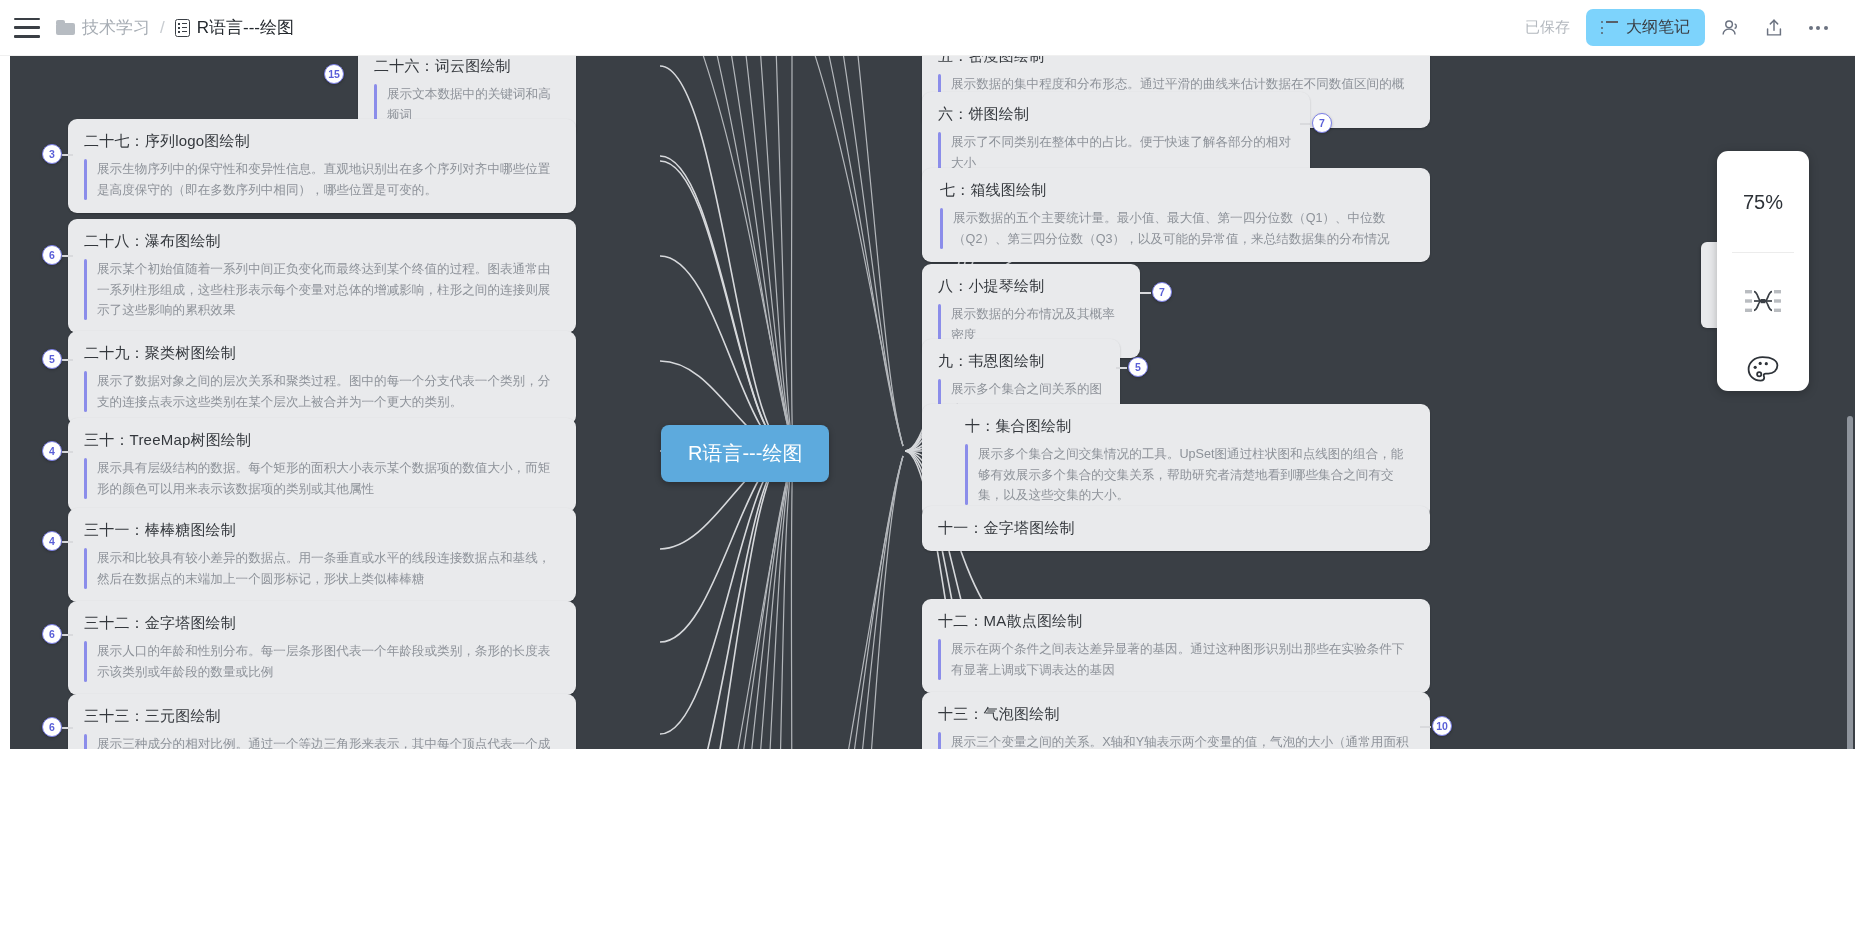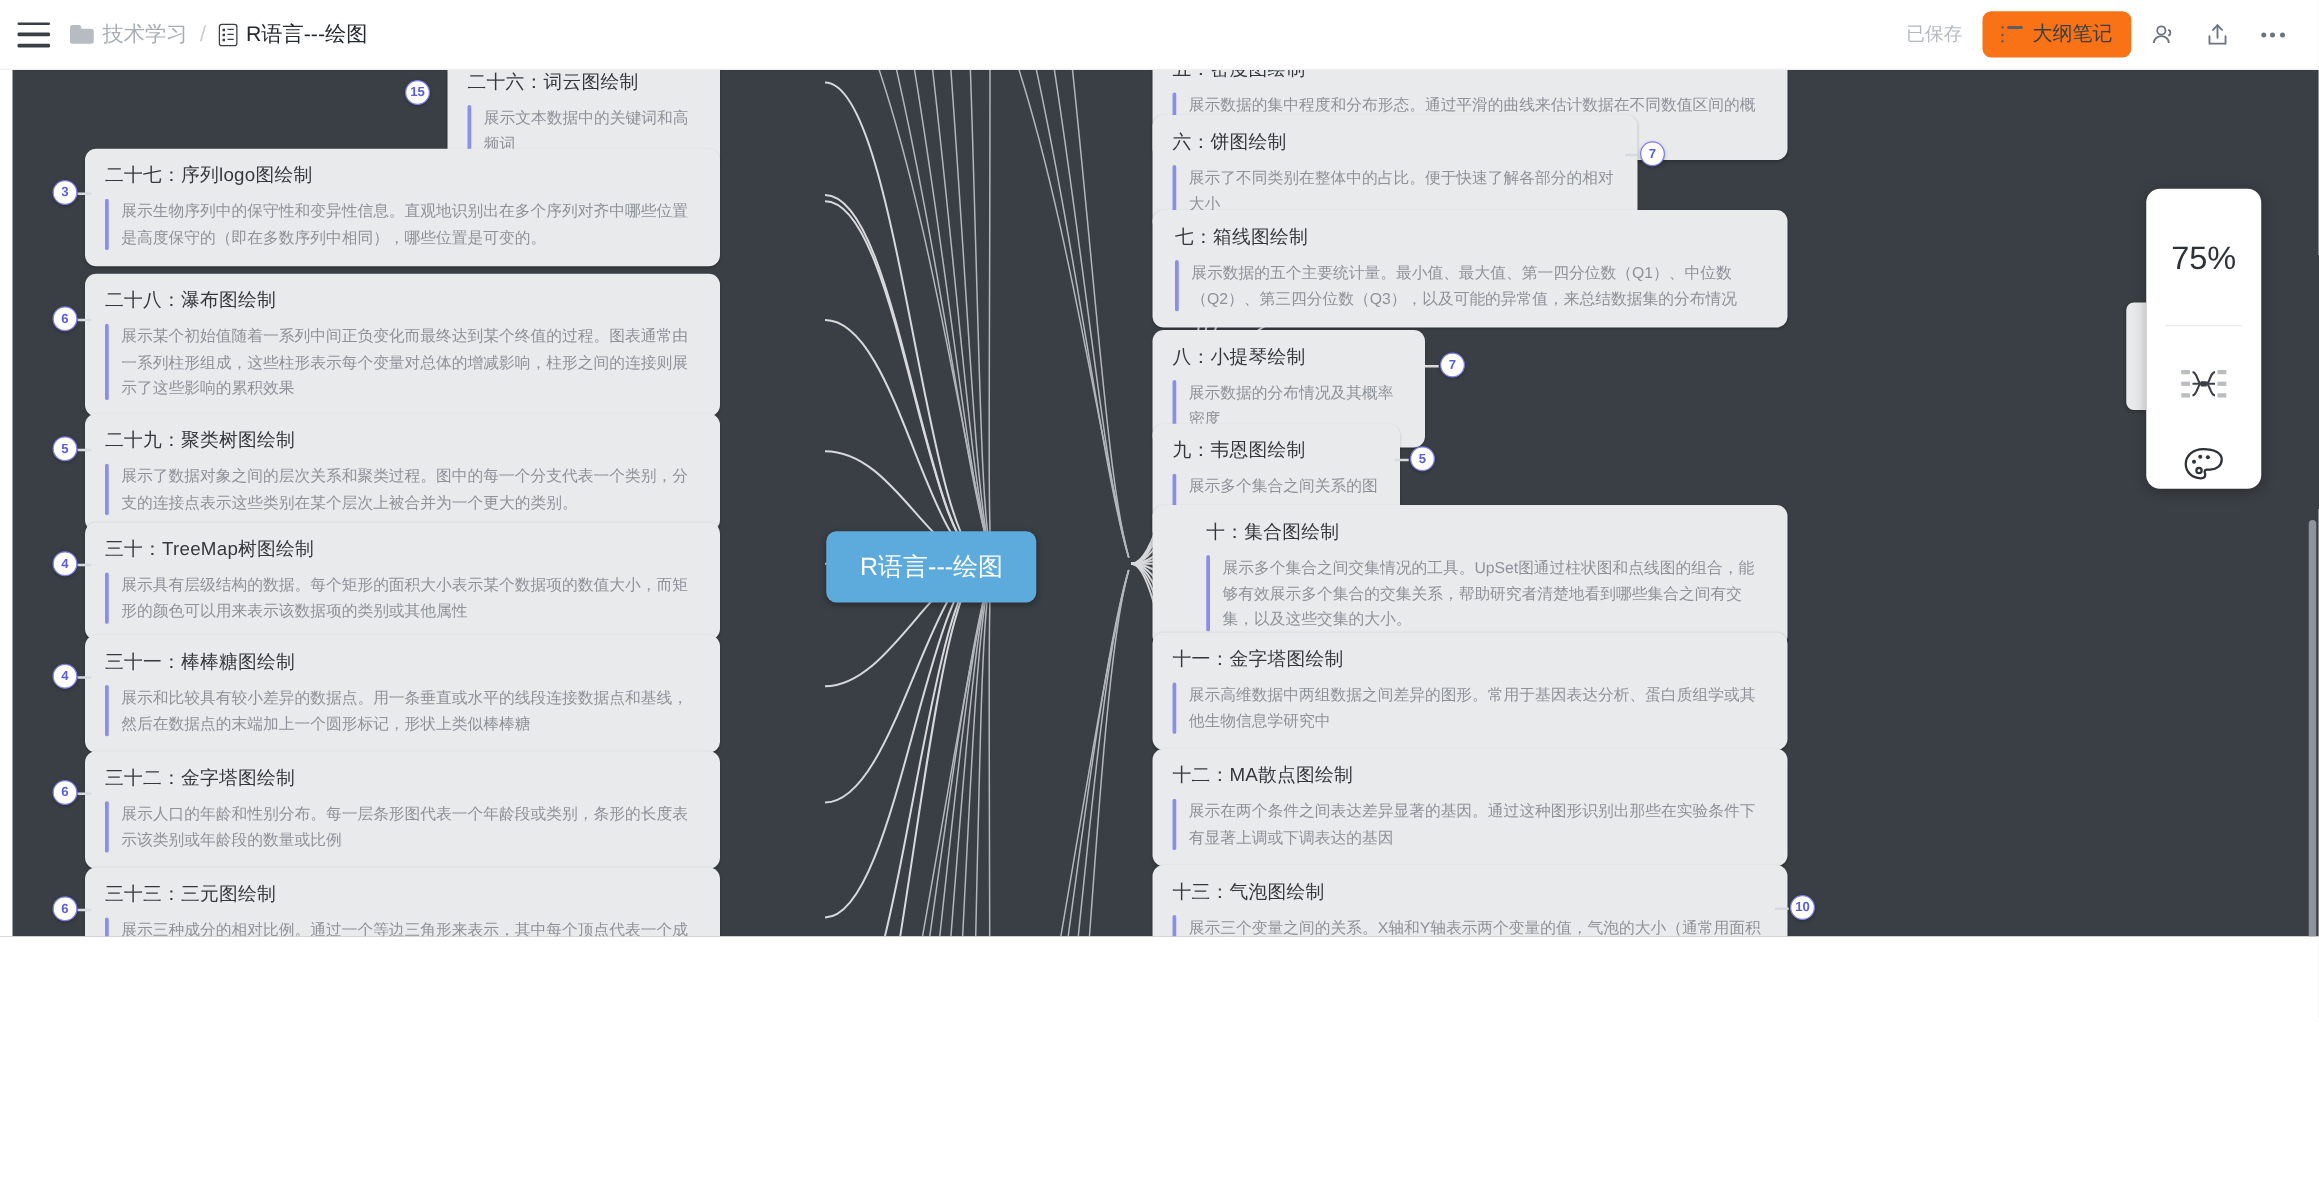--- a/index.html
+++ b/index.html
@@ -59,21 +59,21 @@
   }
   .crumb-title { color:#24292e; font-size:17px; }
 
   .topbar-right {
     margin-left: auto; display: flex; align-items: center; gap: 6px;
     padding-right: 18px;
   }
   .saved-label { color:#b4b9bf; font-size:15px; margin-right: 10px; }
   .outline-btn {
     display:flex; align-items:center; gap:8px;
-    background:#f97316; border-radius:7px;
+    background:#7dd3fc; border-radius:7px;
     padding: 8px 15px; cursor:pointer;
   }
   .outline-btn .lines {
     width: 17px; height: 13px; position:relative; display:inline-block;
   }
   .outline-btn .lines i {
     position:absolute; left:5px; height:2px; width:12px; background:#585f68; border-radius:1px;
   }
   .outline-btn .lines i:nth-child(1){ top:0; }
   .outline-btn .lines i:nth-child(2){ top:5.5px; }
@@ -153,21 +153,21 @@
   .float-toolbar {
     position:absolute;
     right:46px; top:95px;
     width:92px; height:240px;
     background:#ffffff;
     border-radius:11px;
     box-shadow: 0 2px 10px rgba(0,0,0,0.25);
     display:flex; flex-direction:column; align-items:center;
     z-index:30;
   }
-  .zoom-level { font-size:26px; color:#2d3238; margin-top:40px; }
+  .zoom-level { font-size:20px; color:#2d3238; margin-top:40px; }
   .tb-divider { width:62px; height:1px; background:#ececec; margin-top:38px; }
   .tb-item { margin-top:28px; cursor:pointer; display:flex; align-items:center; justify-content:center; width:54px; height:42px;}
 
   
   .side-tab {
     position:absolute; right:138px; top:186px;
     width:16px; height:86px;
     background:#e9eaec; border-radius:6px 0 0 6px;
     box-shadow:-1px 1px 3px rgba(0,0,0,0.2);
     z-index:25;
@@ -452,24 +452,20 @@
     <div class="node" style="left:922px; top:348px; width:508px;padding-left:43px;">
       <div class="node-title">十：集合图绘制</div>
       <div class="node-desc-row">
         <div class="node-bar"></div>
         <div class="node-desc">展示多个集合之间交集情况的工具。UpSet图通过柱状图和点线图的组合，能够有效展示多个集合的交集关系，帮助研究者清楚地看到哪些集合之间有交集，以及这些交集的大小。</div>
       </div>
     </div>
 
     <div class="node" style="left:922px; top:450px; width:508px;">
       <div class="node-title">十一：金字塔图绘制</div>
-      <div class="node-desc-row">
-        <div class="node-bar"></div>
-        <div class="node-desc">展示高维数据中两组数据之间差异的图形。常用于基因表达分析、蛋白质组学或其他生物信息学研究中</div>
-      </div>
     </div>
 
     <div class="node" style="left:922px; top:543px; width:508px;">
       <div class="node-title">十二：MA散点图绘制</div>
       <div class="node-desc-row">
         <div class="node-bar"></div>
         <div class="node-desc">展示在两个条件之间表达差异显著的基因。通过这种图形识别出那些在实验条件下有显著上调或下调表达的基因</div>
       </div>
     </div>
 

